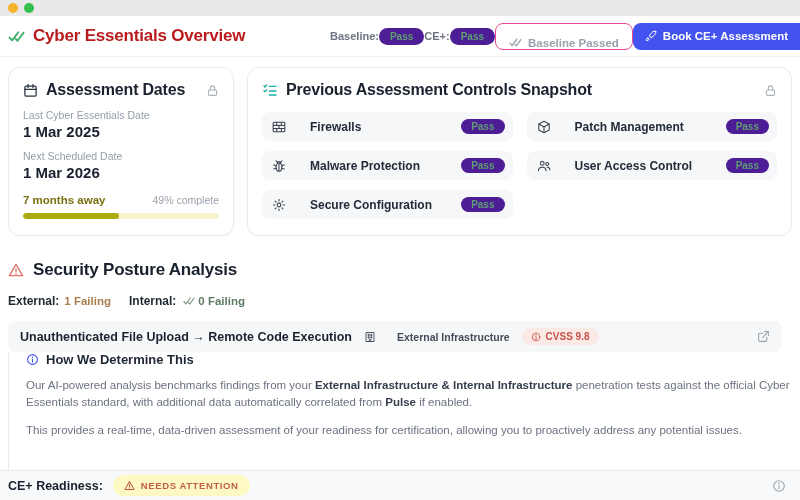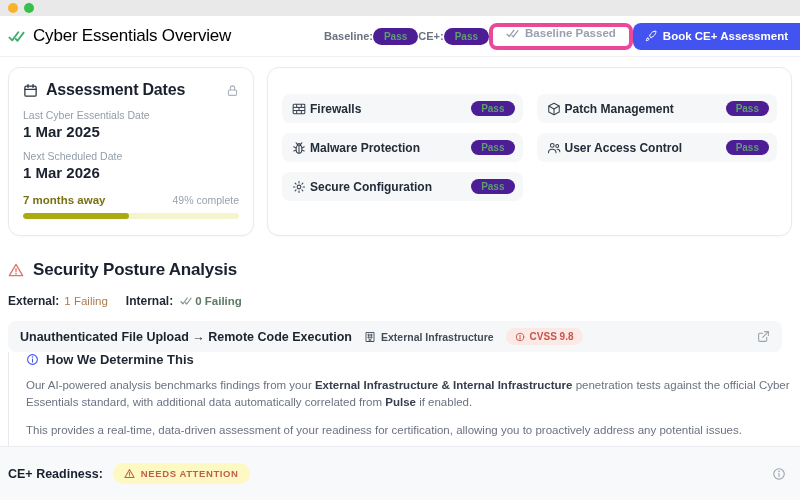--- a/index.html
+++ b/index.html
@@ -22,110 +22,110 @@
   .win-dot.yellow { background: #f7b32b; }
   .win-dot.green  { background: #35c04c; }
 
   
   .app-header {
     height: 41px; flex: 0 0 auto; background: #fff;
     border-bottom: 1px solid #eef0f2;
     display: flex; align-items: center; padding: 0 0 0 8px;
   }
   .hdr-title-wrap { display: flex; align-items: center; gap: 8px; }
-  .hdr-title { font-size: 17px; font-weight: normal; color: #000000; letter-spacing: -0.2px; }
+  .hdr-title { font-size: 17px; font-weight: bold; color: #b91c1c; letter-spacing: -0.2px; }
   .hdr-right { margin-left: auto; display: flex; align-items: center; gap: 0; }
   .status-label { font-size: 11px; font-weight: bold; color: #6b7280; }
   .pill {
     display: inline-flex; align-items: center; gap: 4px;
     padding: 3px 11px; border-radius: 999px;
     font-size: 10px; font-weight: bold;
   }
   .pill.pass { background: #4c1d95; color: #5f9d72; }
   .btn-outline {
-    display: inline-flex; align-items: flex-start; gap: 6px;
+    display: inline-flex; align-items: flex-end; gap: 6px;
     height: 27px; padding: 0 13px; border-radius: 8px;
-    border: 4px solid #ec4899; background: #fff;
+    border: 1px solid #ec4899; background: #fff;
     font-size: 11.5px; font-weight: bold; color: #98a1ad; cursor: pointer;
   }
   .btn-primary {
     display: inline-flex; align-items: center; gap: 6px;
     height: 27px; padding: 0 12px; border-radius: 8px 0 0 8px;
     border: none; background: #4353f0; color: #fff;
     font-size: 11.5px; font-weight: bold; cursor: pointer;
   }
 
   
   .main { flex: 1 1 auto; padding: 10px 8px 0 8px; overflow: hidden; }
   .cards-row { display: flex; gap: 13px; }
   .card {
     background: #fff; border: 1px solid #e8eaee; border-radius: 12px;
     box-shadow: 0 1px 2px rgba(16,24,40,0.03);
   }
   .card-title-row { display: flex; align-items: center; gap: 8px; }
   .card-title { font-size: 16px; font-weight: bold; color: #1a212e; letter-spacing: -0.2px; }
   .lock { margin-left: auto; color: #aab2bc; }
 
-  .card-dates { width: 246px; flex: 0 0 auto; padding: 13px 14px 16px 14px; }
+  .card-dates { width: 226px; flex: 0 0 auto; padding: 13px 14px 16px 14px; }
   .field-label { font-size: 10.5px; color: #939da9; margin-bottom: 2px; }
   .field-value { font-size: 15px; font-weight: bold; color: #1a212e; }
   .mt10 { margin-top: 10px; }
   .countdown-row { margin-top: 13px; display: flex; align-items: baseline; justify-content: space-between; }
   .countdown { font-size: 11.5px; font-weight: bold; color: #7a7012; }
   .pct { font-size: 10.5px; color: #9aa3ae; }
   .progress-track { margin-top: 7px; height: 6px; border-radius: 3px; background: #f5f5cd; overflow: hidden; }
   .progress-fill { height: 100%; border-radius: 3px; background: #a9ab11; }
 
   .card-controls { flex: 1 1 auto; padding: 13px 14px 14px 14px; }
   .controls-grid {
     margin-top: 13px;
     display: grid; grid-template-columns: 1fr 1fr;
     gap: 10px 14px;
   }
   .control-item {
     background: #f5f7f8; border-radius: 8px; height: 29px;
-    display: flex; align-items: center; gap: 4px; padding: 0 8px 0 10px;
+    display: flex; align-items: center; gap: 24px; padding: 0 8px 0 10px;
   }
   .control-item .cicon { color: #39424f; flex: 0 0 auto; }
   .control-label { font-size: 12px; font-weight: bold; color: #232c39; }
   .control-item .pill { margin-left: auto; padding: 2px 10px; }
 
   
   .security { margin-top: 24px; }
   .sec-title-row { display: flex; align-items: center; gap: 9px; text-align: center; }
   .sec-title { font-size: 17px; font-weight: bold; color: #1a212e; letter-spacing: -0.2px; }
   .sec-body { display: flex; margin-top: 14px; flex-direction: column; }
   .sec-left { flex: 1 1 auto; padding-right: 10px; }
   .sec-right { flex: 0 0 258px; border-left: 1px solid #e8eaee; padding-left: 17px; }
 
   .status-line { display: flex; align-items: center; font-size: 12px; }
   .status-strong { font-weight: bold; color: #1f2733; }
-  .failing-ext { margin-left: 5px; color: #a97e4f; font-size: 11.5px; font-weight: 400; }
+  .failing-ext { margin-left: 5px; color: #a97e4f; font-size: 11.5px; font-weight: 700; }
   .internal-lbl { margin-left: 18px; }
   .failing-int { margin-left: 3px; color: #5d7a63; font-size: 11.5px; font-weight: 600; }
   .dbl-check-sm { margin-left: 7px; color: #7c9483; }
 
   .finding-row {
     margin-top: 13px; background: #f5f7f8; border-radius: 8px;
     height: 31px; display: flex; align-items: center; gap: 12px; padding: 0 12px;
   }
   .finding-title { font-size: 12.5px; font-weight: bold; color: #1b2330; white-space: nowrap; }
-  .finding-src { display: flex; align-items: center; gap: 5px; color: #434c59; }
+  .finding-src { display: flex; align-items: center; gap: 21px; color: #434c59; }
   .finding-src-label { font-size: 10.5px; font-weight: 600; color: #434c59; white-space: nowrap; }
   .pill.cvss { background: #fbe9e6; color: #c7544a; padding: 3px 9px; gap: 5px; }
   .ext-link { margin-left: auto; color: #9aa3ad; cursor: pointer; }
 
   .hwdt-title-row { display: flex; align-items: center; gap: 7px; }
   .hwdt-title { font-size: 13px; font-weight: bold; color: #1f2733; }
   .hwdt-p { margin-top: 10px; font-size: 11.5px; line-height: 1.5; color: #6b7280; }
   .hwdt-p b { color: #343e4c; }
 
   
   .app-footer {
-    flex: 0 0 auto; height: 54px;
+    flex: 0 0 auto; height: 30px;
     border-top: 1px solid #e9ebee; background: #f8f9fa;
     display: flex; align-items: center; padding: 0 14px 0 8px; gap: 10px;
   }
   .footer-label { font-size: 12.5px; font-weight: bold; color: #18212e; }
   .pill.attention {
     background: #fef9c3; color: #bd5e4f;
     font-size: 9.5px; letter-spacing: 0.6px; padding: 5px 11px; gap: 6px;
   }
   .footer-info { margin-left: auto; color: #98a1ad; cursor: pointer; }
 </style>
@@ -206,20 +206,38 @@
       <div class="countdown-row">
         <span class="countdown">7 months away</span>
         <span class="pct">49% complete</span>
       </div>
       <div class="progress-track">
         <div class="progress-fill" style="width: 49%;"></div>
       </div>
     </div>
 
     <div class="card card-controls">
+      <div class="card-title-row">
+        <span style="color:#15b2a4">
+          <svg width="16" height="16" viewBox="0 0 24 24" fill="none" stroke="currentColor" stroke-width="2" stroke-linecap="round" stroke-linejoin="round">
+            <path d="M3 6l1.5 1.5L7 4.5"></path>
+              <line x1="11" y1="6.5" x2="21" y2="6.5"></line>
+            <path d="M3 13l1.5 1.5L7 11.5"></path>
+              <line x1="11" y1="13.5" x2="21" y2="13.5"></line>
+            <line x1="11" y1="19.5" x2="21" y2="19.5"></line>
+          </svg>
+        </span>
+        <span class="card-title">Previous Assessment Controls Snapshot</span>
+        <span class="lock">
+          <svg width="13" height="13" viewBox="0 0 24 24" fill="none" stroke="currentColor" stroke-width="2" stroke-linecap="round">
+            <rect x="4.5" y="11" width="15" height="10" rx="2"></rect>
+              <path d="M8 11V7.5a4 4 0 0 1 8 0V11"></path>
+          </svg>
+        </span>
+      </div>
       <div class="controls-grid">
         <div class="control-item">
           <span class="cicon">
             <svg width="14" height="14" viewBox="0 0 24 24" fill="none" stroke="currentColor" stroke-width="1.8">
               <rect x="2" y="4" width="20" height="16" rx="1.5"></rect>
                 <line x1="2" y1="9.3" x2="22" y2="9.3"></line>
                 <line x1="2" y1="14.6" x2="22" y2="14.6"></line>
                 <line x1="8" y1="4" x2="8" y2="9.3"></line>
                 <line x1="16" y1="4" x2="16" y2="9.3"></line>
                 <line x1="12" y1="9.3" x2="12" y2="14.6"></line>

